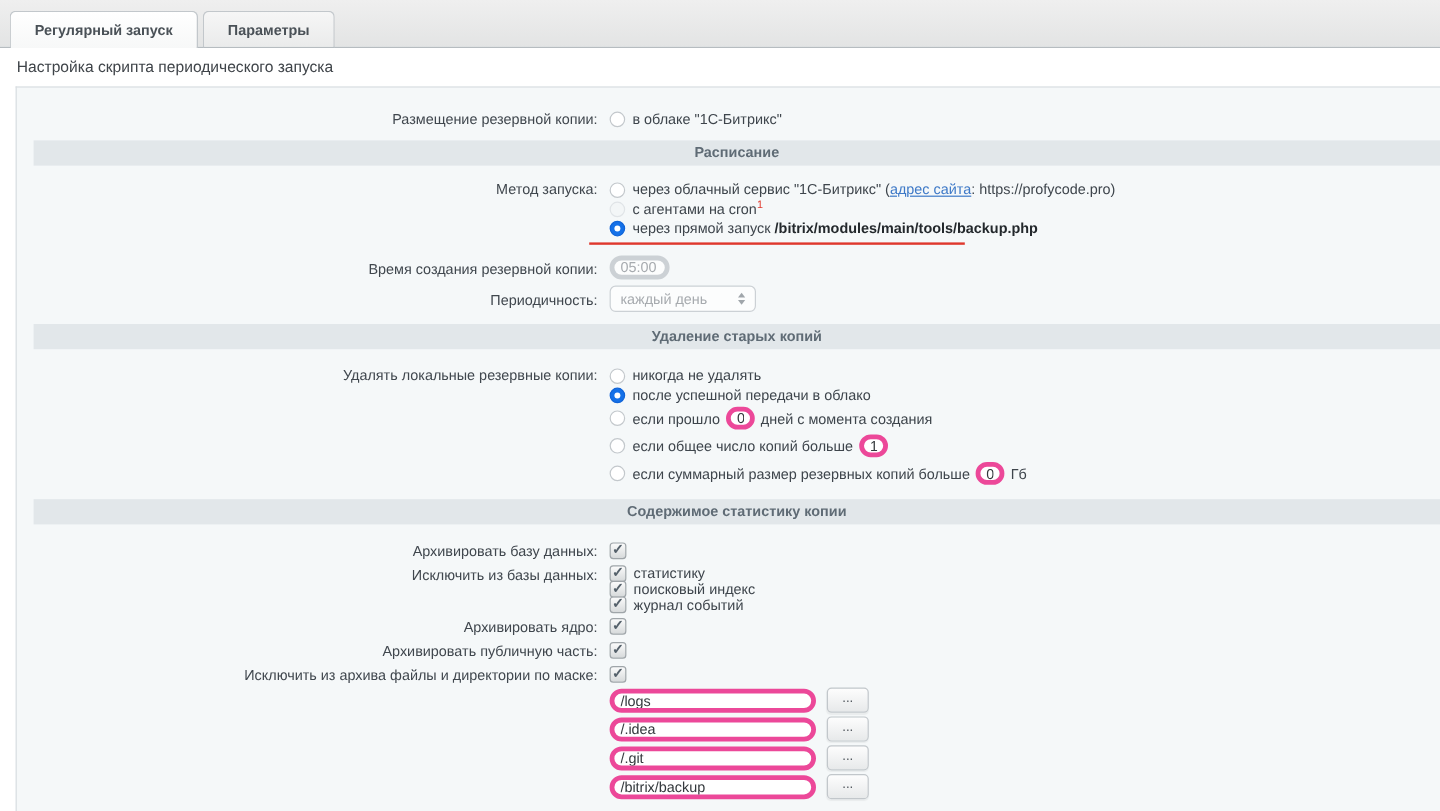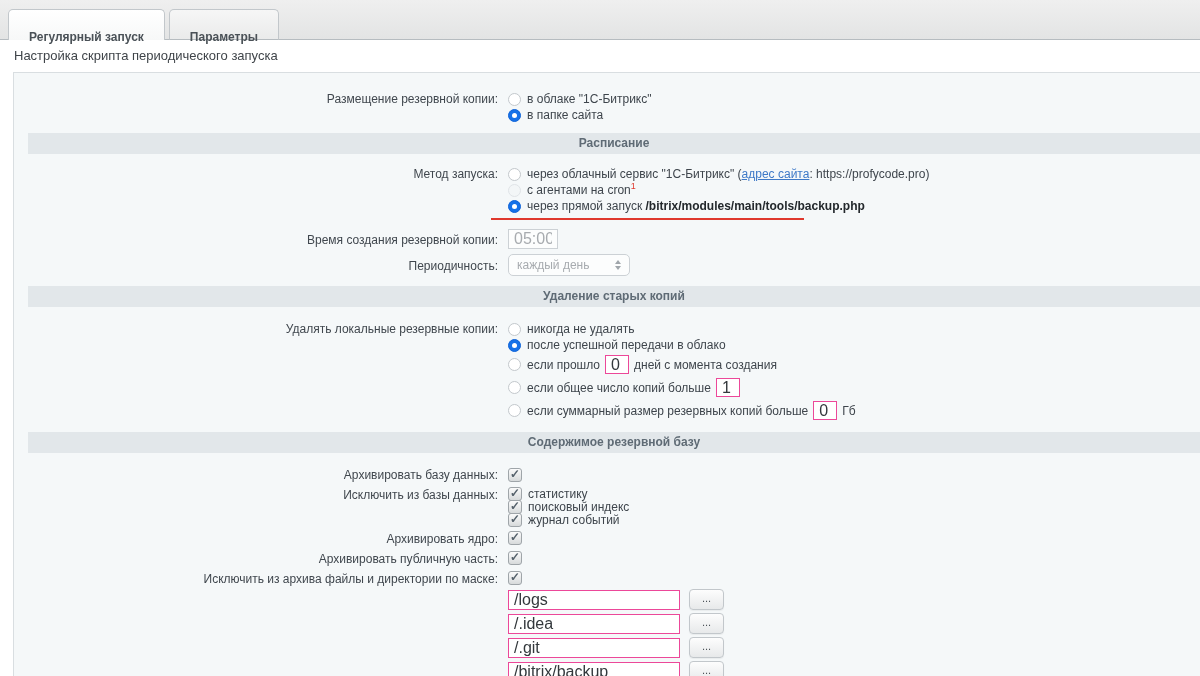--- a/index.html
+++ b/index.html
@@ -16,21 +16,21 @@
     height: 40px;
     background: linear-gradient(#efefef, #e3e4e4);
     border-bottom: 1px solid #b6bcc0;
     display: flex;
     align-items: flex-end;
     padding-left: 8px;
   }
   .tab {
     height: 31px;
     line-height: 30px;
-    padding: 12px 20px;
+    padding: 0 20px;
     font-weight: bold;
     font-size: 12px;
     color: #4a5157;
     border: 1px solid #c2c7cb;
     border-bottom: none;
     border-radius: 5px 5px 0 0;
     margin-bottom: -1px;
     cursor: default;
     position: relative;
   }
@@ -123,24 +123,24 @@
   .sup-red { color: #e0392e; font-size: 9px; vertical-align: super; line-height: 0; }
   .bold-path { font-weight: bold; color: #23282c; }
 
   .red-underline {
     height: 2px; background: #df382d;
     width: 313px; margin: 4px 0 0 -17px;
   }
 
   input.text {
     font-family: "Liberation Sans", sans-serif;
-    font-size: 16px;
+    font-size: 12px;
     color: #33383c;
-    border: 1px solid #ec4899;
-    border-radius: 0;
+    border: 4px solid #ec4899;
+    border-radius: 10px;
     background: #ffffff;
     padding: 2px 5px;
     height: 20px;
     outline: none;
   }
   input.tiny { width: 24px; height: 19px; margin: 0 5px; }
   input.time { width: 50px; color: #a7abaf; background: #fcfdfd; border-color: #ccd1d5; }
   input.mask { width: 172px; }
 
   .fake-select {
@@ -179,24 +179,20 @@
 
 <div class="form-box">
 
   <div class="row">
     <div class="row-label">Размещение резервной копии:</div>
     <div class="row-control">
       <div class="opt-line">
         <span class="radio"></span>
         <span>в облаке "1С-Битрикс"</span>
       </div>
-      <div class="opt-line">
-        <span class="radio checked"></span>
-        <span>в папке сайта</span>
-      </div>
     </div>
   </div>
 
   <div class="section-bar">Расписание</div>
 
   <div class="row">
     <div class="row-label">Метод запуска:</div>
     <div class="row-control">
       <div class="opt-line">
         <span class="radio"></span>
@@ -260,21 +256,21 @@
       </div>
       <div class="opt-line tall">
         <span class="radio"></span>
         <span>если суммарный размер резервных копий больше</span>
         <input class="text tiny" value="0" style="">
         <span>Гб</span>
       </div>
     </div>
   </div>
 
-  <div class="section-bar">Содержимое резервной базу</div>
+  <div class="section-bar">Содержимое статистику копии</div>
 
   <div class="row gap-sm" style="margin-top:14px;align-items:flex-end;">
     <div class="row-label">Архивировать базу данных:</div>
     <div class="row-control">
       <span class="checkbox"></span>
     </div>
   </div>
 
   <div class="row gap-sm">
     <div class="row-label">Исключить из базы данных:</div>

